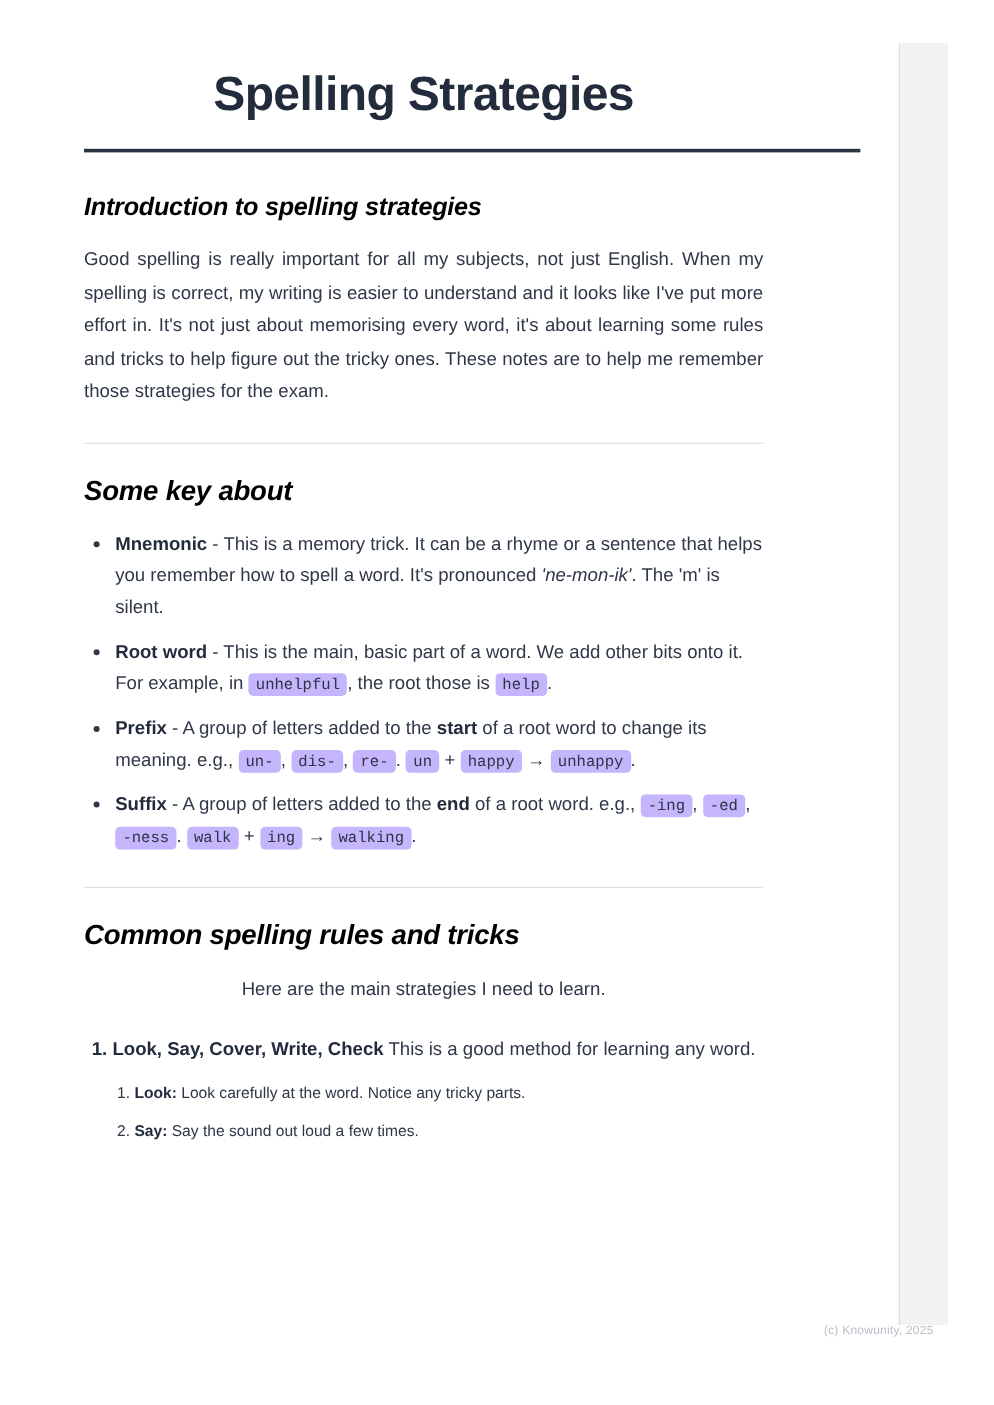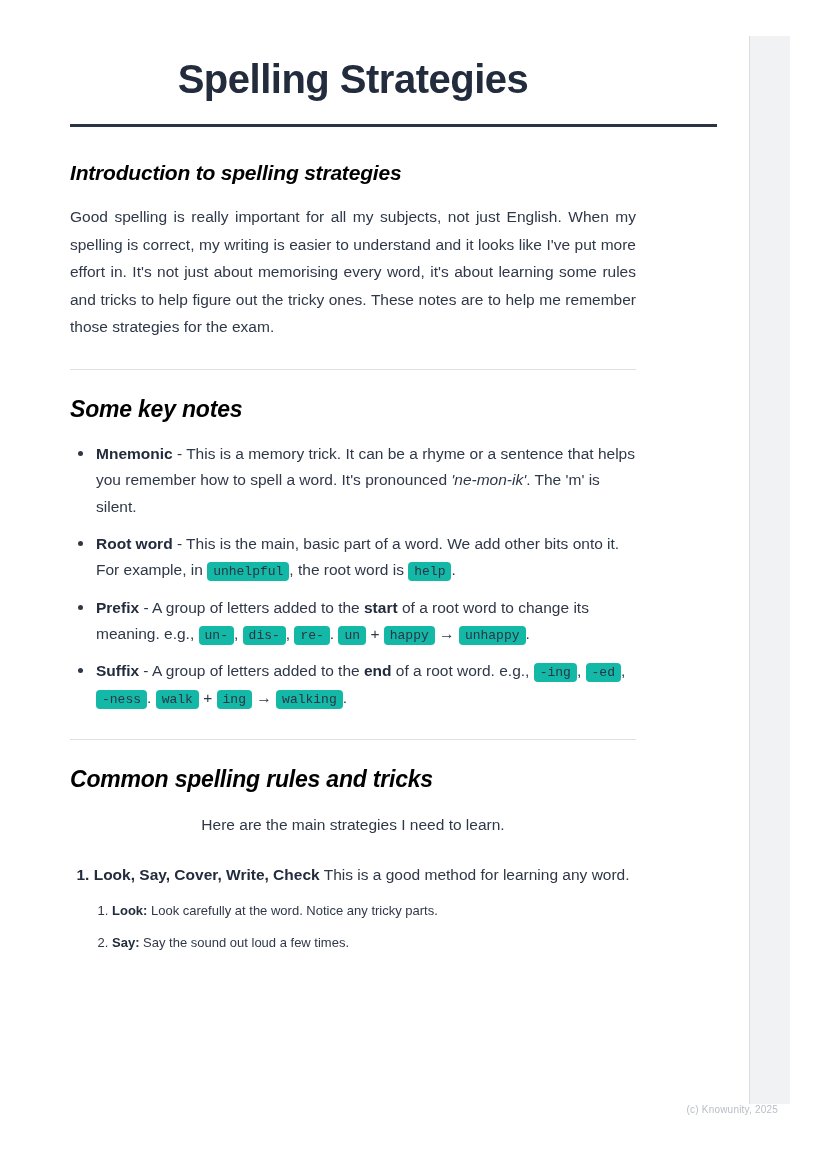--- a/index.html
+++ b/index.html
@@ -115,21 +115,21 @@
     font-size: 13px;
     line-height: 1.75;
     color: #2f3848;
     margin-bottom: 9px;
   }
   strong { font-weight: 700; color: #232c3d; }
   em { font-style: italic; }
   code.chip {
     font-family: "Liberation Mono", monospace;
     font-size: 13px;
-    background: #14b8a6;
+    background: #c4b5fd;
     border-radius: 4px;
     padding: 2px 6px;
     color: #2b3445;
     white-space: nowrap;
   }
   .arrow { color: #2f3848; }
   .watermark {
     position: absolute;
     right: 50px;
     bottom: 56px;
@@ -149,30 +149,30 @@
   <div class="content">
 
     <h1 class="doc-title">Spelling Strategies</h1>
     <div class="title-rule"></div>
 
     <h2 class="section-title">Introduction to spelling strategies</h2>
     <p class="body">Good spelling is really important for all my subjects, not just English. When my spelling is correct, my writing is easier to understand and it looks like I've put more effort in. It's not just about memorising every word, it's about learning some rules and tricks to help figure out the tricky ones. These notes are to help me remember those strategies for the exam.</p>
 
     <div class="rule"></div>
 
-    <h2 class="section-title big">Some key notes</h2>
+    <h2 class="section-title big">Some key about</h2>
 
     <ul class="key-list">
 
       <li>
         <strong>Mnemonic</strong><span> - This is a memory trick. It can be a rhyme or a sentence that helps you remember how to spell a word. It's pronounced </span><em>'ne-mon-ik'</em><span>. The 'm' is silent.</span>
       </li>
 
       <li>
-        <strong>Root word</strong><span> - This is the main, basic part of a word. We add other bits onto it. For example, in </span><code class="chip">unhelpful</code><span>, the root word is </span><code class="chip">help</code><span>.</span>
+        <strong>Root word</strong><span> - This is the main, basic part of a word. We add other bits onto it. For example, in </span><code class="chip">unhelpful</code><span>, the root those is </span><code class="chip">help</code><span>.</span>
       </li>
 
       <li>
         <strong>Prefix</strong><span> - A group of letters added to the </span><strong>start</strong><span> of a root word to change its meaning. e.g., </span><code class="chip">un-</code>, <code class="chip">dis-</code>, <code class="chip">re-</code>. <code class="chip">un</code> <span class="arrow">+</span> <code class="chip">happy</code> <span class="arrow">→</span> <code class="chip">unhappy</code><span>.</span>
       </li>
 
       <li>
         <strong>Suffix</strong><span> - A group of letters added to the </span><strong>end</strong><span> of a root word. e.g., </span><code class="chip">-ing</code>, <code class="chip">-ed</code>, <code class="chip">-ness</code>. <code class="chip">walk</code> <span class="arrow">+</span> <code class="chip">ing</code> <span class="arrow">→</span> <code class="chip">walking</code><span>.</span>
       </li>
 

